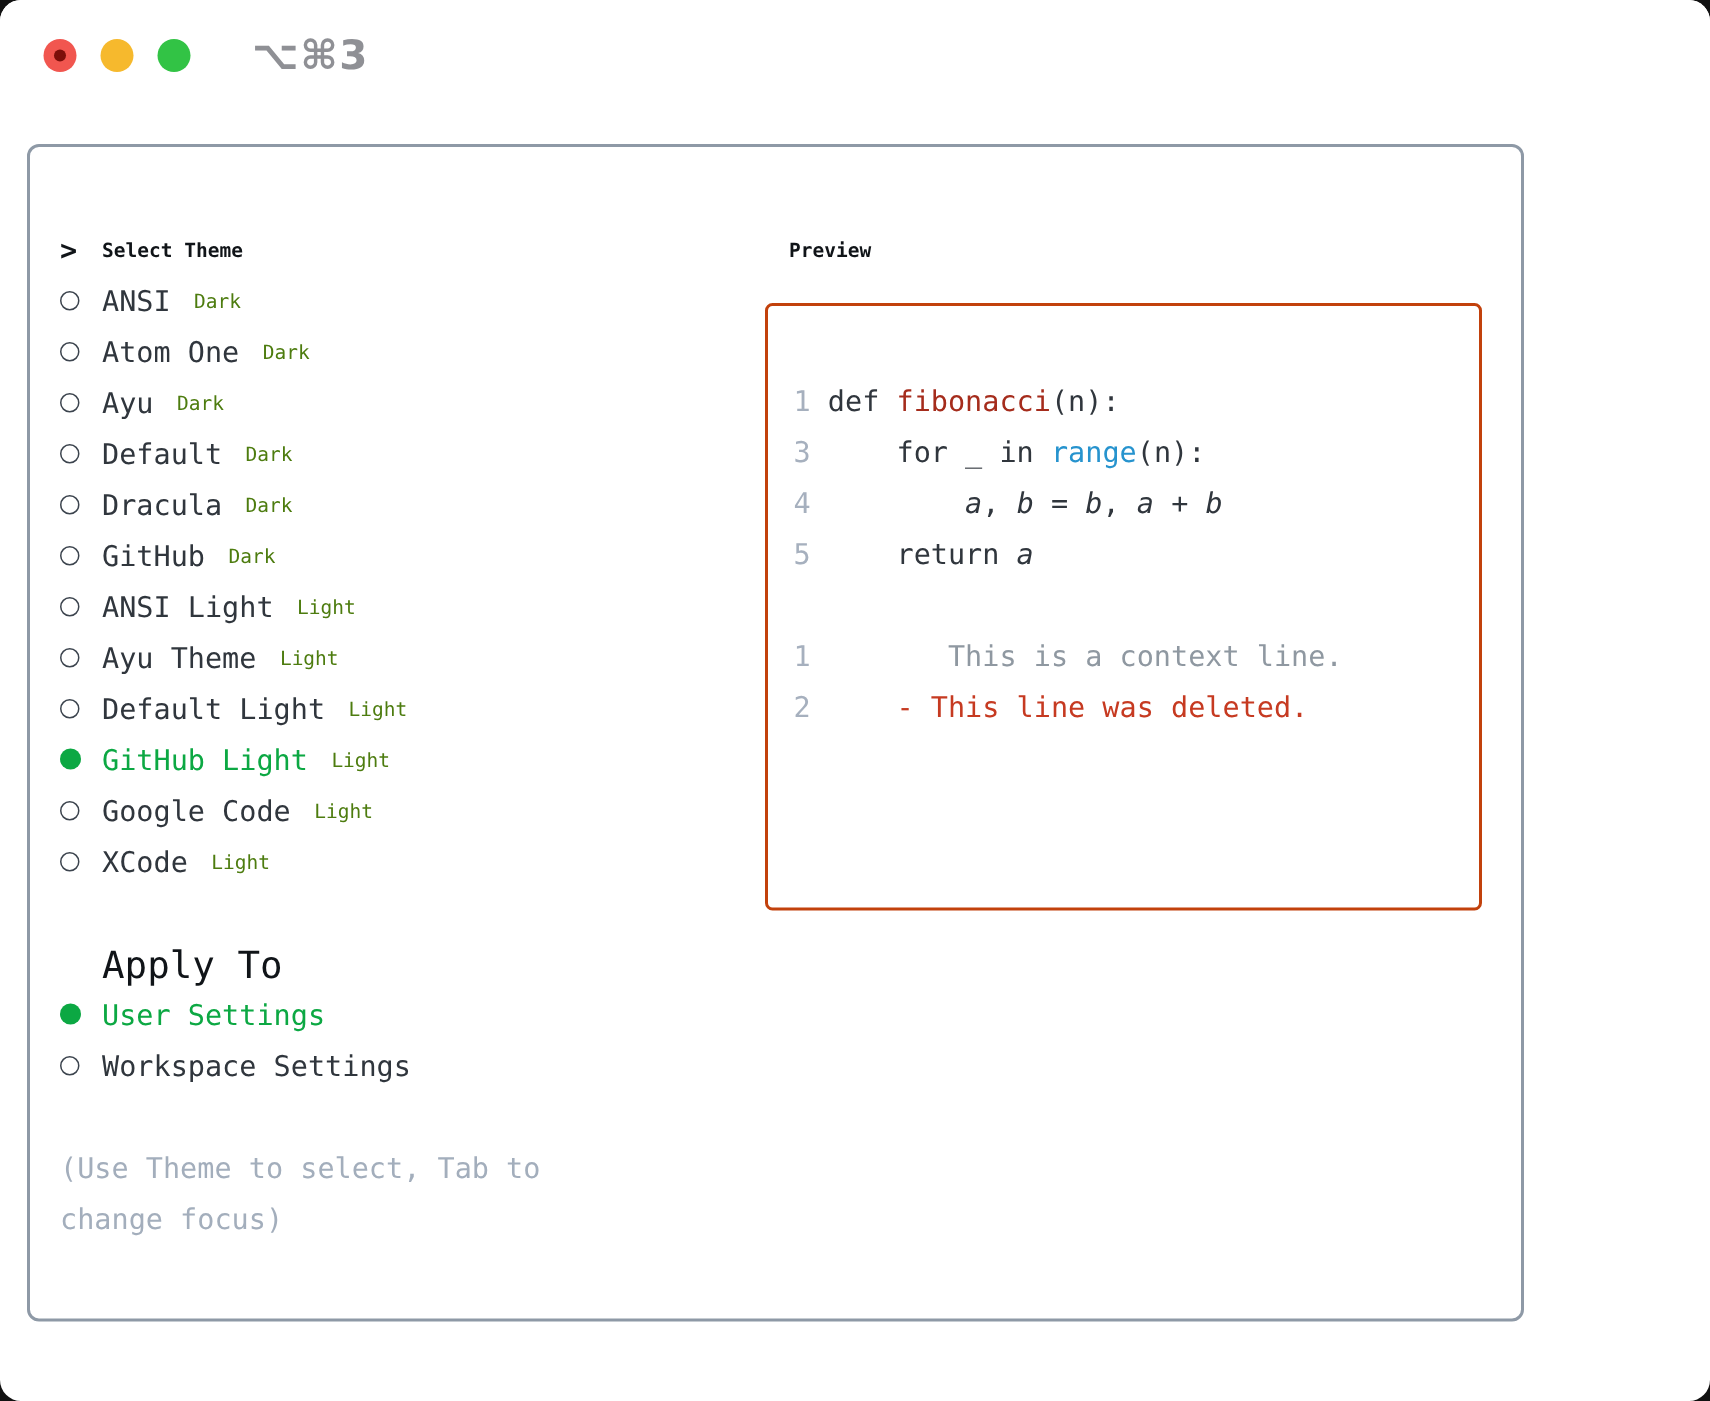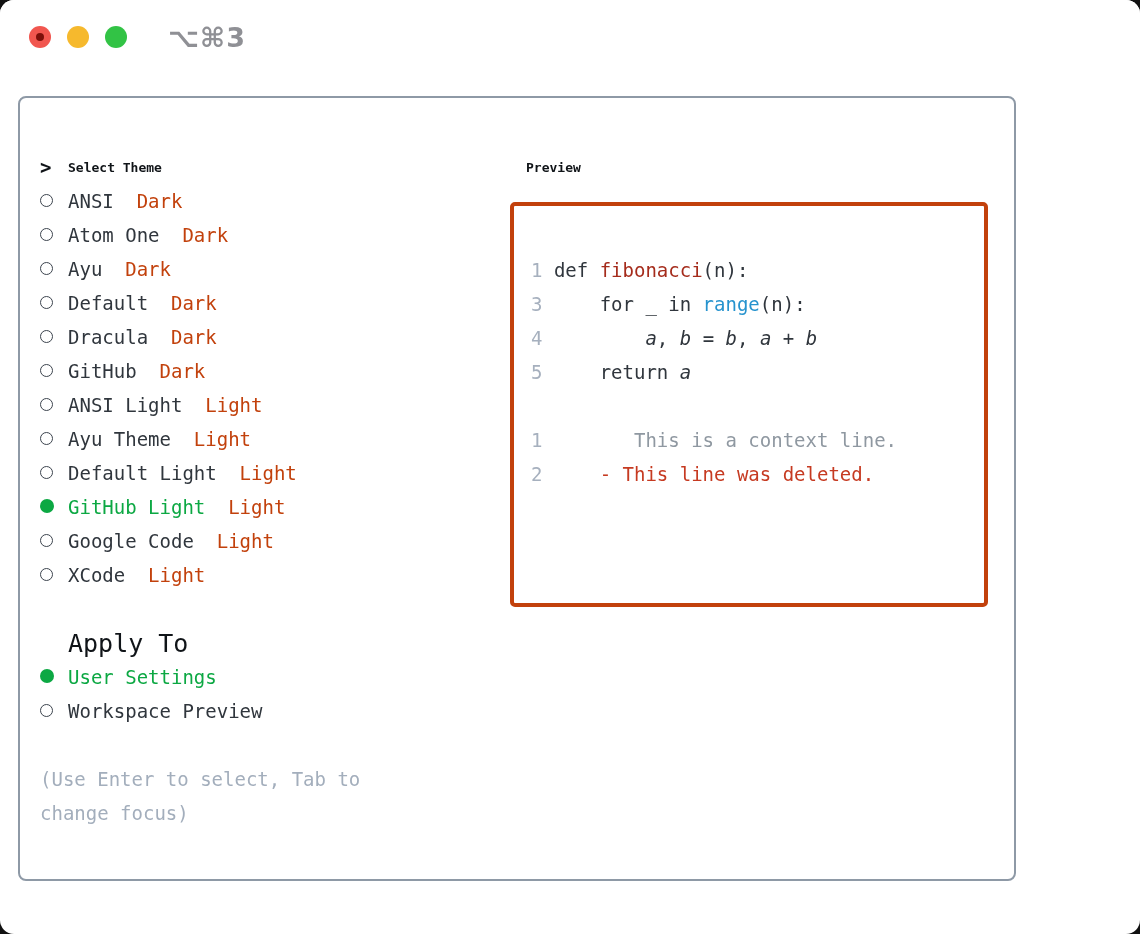--- a/index.html
+++ b/index.html
@@ -33,38 +33,38 @@
   .panel {
     position:absolute; left:18px; top:96px; width:998px; height:785px;
     border:2px solid #8e99a6; border-radius:8px; background:#ffffff;
   }
   .row { display:flex; align-items:center; height:34px; white-space:pre; }
   .slot { display:inline-block; width:28px; flex:0 0 28px; }
   .prompt { font-weight:bold; color:#101418; font-size:19px; }
   .htext { font-weight:bold; color:#101418; font-size:13px; }
   .subhead { color:#101418; font-size:25px; }
   .tname { color:#30363d; font-size:19px; }
-  .badge { color:#c2410c; font-size:19px; margin-left:2ch; }
+  .badge { color:#4d7c0f; font-size:13px; margin-left:2ch; }
   .bullet {
     display:inline-block; width:13px; height:13px; border-radius:50%;
     border:1.5px solid #3c444e; background:transparent;
   }
   .bullet.sel { border:none; background:#0ca843; width:14px; height:14px; }
   .selgreen { color:#0ca843; }
   .theme-block { position:absolute; left:20px; top:52px; }
   .apply-block { position:absolute; left:20px; top:528px; }
   .hint {
     position:absolute; left:20px; top:664px; width:380px;
     color:#a3aebc; font-size:19px; line-height:34px;
   }
   
   .preview-header { position:absolute; left:482px; top:52px; height:34px; display:flex; align-items:center;margin-left:24px; }
   .preview-box {
     position:absolute; left:490px; top:104px; width:478px; height:405px;
-    border:4px solid #c2410c; border-radius:5px; background:#ffffff;
+    border:2px solid #c2410c; border-radius:5px; background:#ffffff;
     padding:47px 0 0 17px; overflow:hidden;
   }
   .line { height:34px; white-space:pre; font-size:19px; line-height:34px; }
   .ln     { color:#a6b0be; }
   .s-plain{ color:#30363d; }
   .s-func { color:#a52c1c; }
   .s-num  { color:#0b7d84; }
   .s-call { color:#2693ce; }
   .s-var  { color:#30363d; font-style:italic; }
   .s-ctx  { color:#8f98a1; }
@@ -106,25 +106,25 @@
         </div>
     </div>
 
     <div class="apply-block">
       <div class="row">
         <span class="slot"></span>
         <span class="subhead">Apply To</span>
       </div>
       <div id="apply-list">
           <div class="row"><span class="slot"><span class="bullet sel"></span></span><span class="tname selgreen">User Settings</span></div>
-          <div class="row"><span class="slot"><span class="bullet"></span></span><span class="tname">Workspace Preview</span></div>
+          <div class="row"><span class="slot"><span class="bullet"></span></span><span class="tname">Workspace Settings</span></div>
         </div>
     </div>
 
-    <div class="hint">(Use Enter to select, Tab to change focus)</div>
+    <div class="hint">(Use Theme to select, Tab to change focus)</div>
 
     <div class="preview-header row">
       <span class="htext">Preview</span>
     </div>
 
     <div class="preview-box">
       <div id="preview-lines">
           <div class="line"><span class="ln">1 </span><span class="s-plain">def </span><span class="s-func">fibonacci</span><span class="s-plain">(n):</span></div>
           <div class="line"><span class="ln">3 </span><span class="s-plain">    for _ in </span><span class="s-call">range</span><span class="s-plain">(n):</span></div>
           <div class="line"><span class="ln">4 </span><span class="s-plain">        </span><span class="s-var">a</span><span class="s-plain">, </span><span class="s-var">b</span><span class="s-plain"> = </span><span class="s-var">b</span><span class="s-plain">, </span><span class="s-var">a</span><span class="s-plain"> + </span><span class="s-var">b</span></div>

